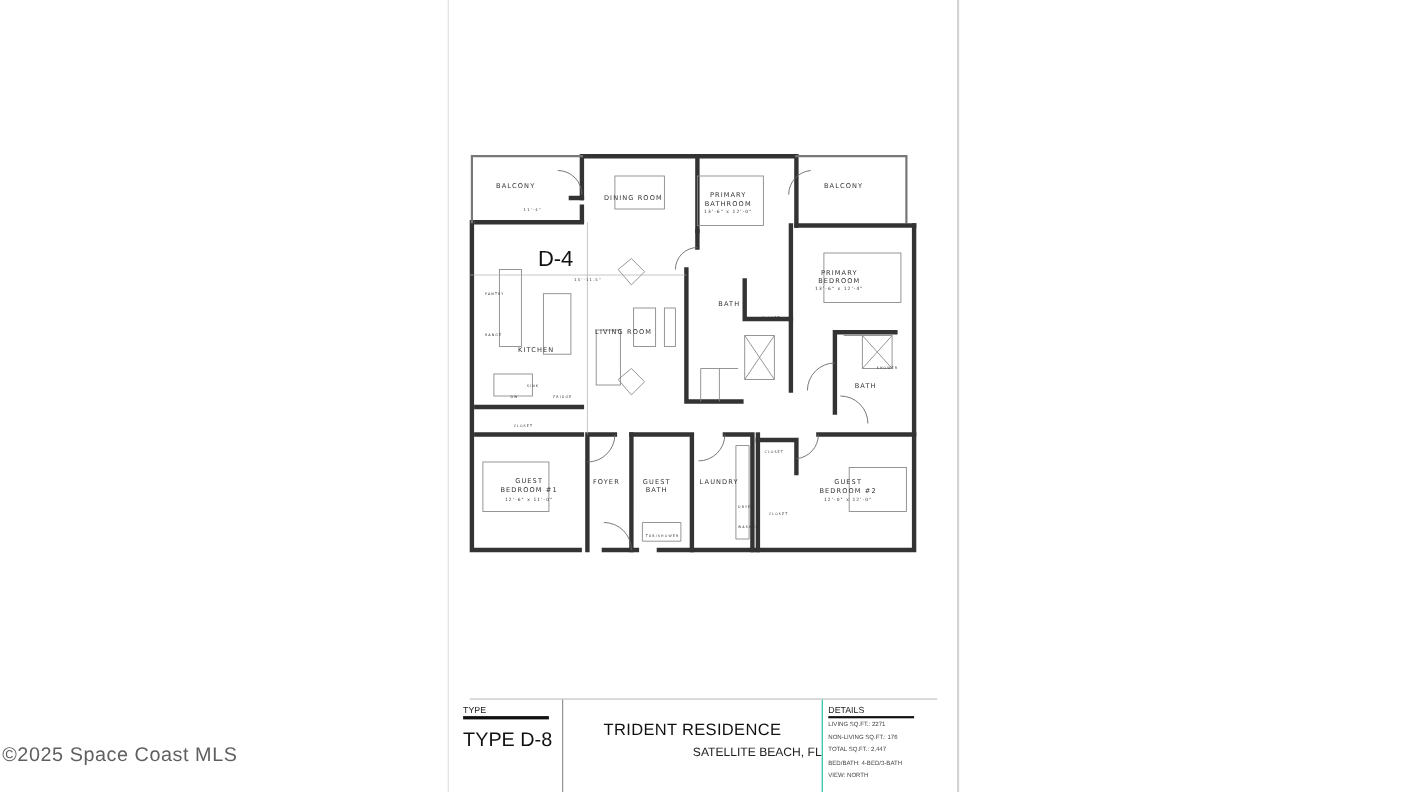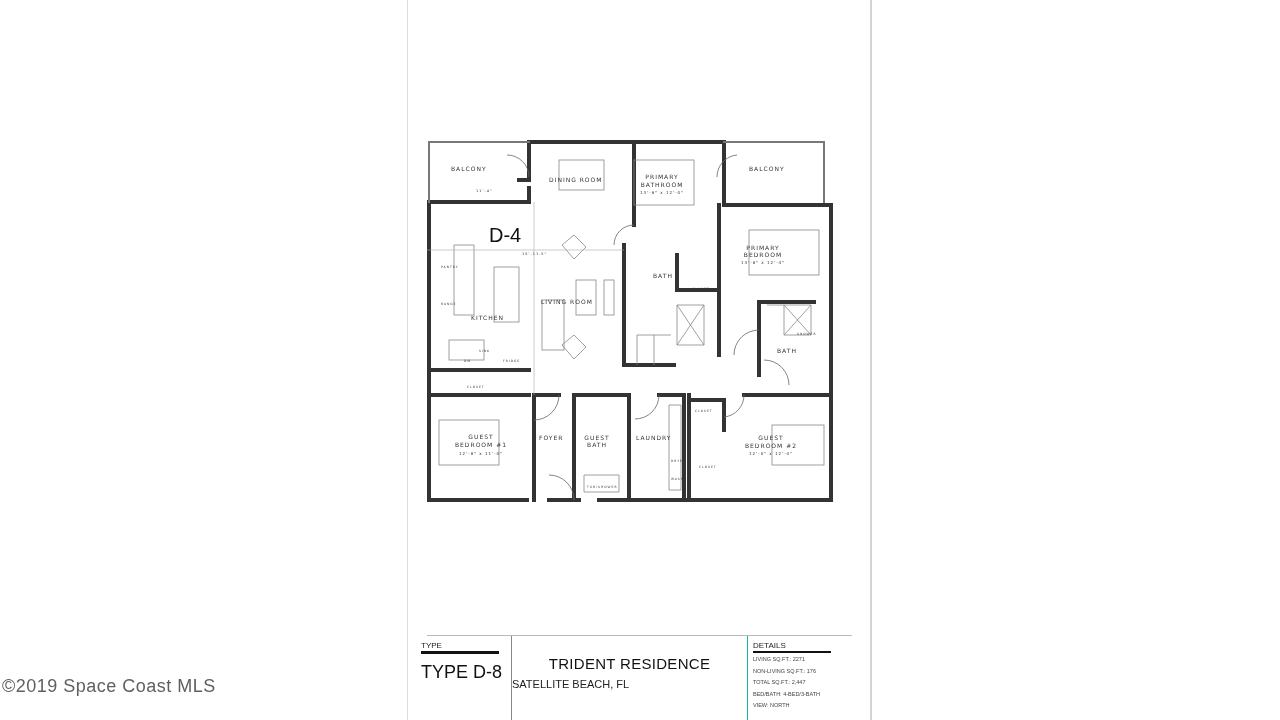--- a/index.html
+++ b/index.html
@@ -13,21 +13,21 @@
   .title-block { position:absolute; left:407px; top:635px; width:465px; height:100px; }
   .tb-topline { position:absolute; left:20px; right:20px; top:0; height:1px; background:#bbb; }
   .tb-col { position:absolute; top:1px; bottom:0; }
   .tb-type { left:0; width:104px; }
   .tb-center { left:104px; width:235px; border-left:1px solid #888; border-right:1px solid #14b8a6; }
   .tb-details { left:340px; width:125px; }
   .tb-head { position:absolute; left:14px; top:5px; font-size:8px; color:#222; }
   .tb-rule { position:absolute; left:14px; width:78px; top:15px; height:3px; background:#111; }
   .tb-type-val { position:absolute; left:14px; top:26px; font-size:18px; color:#111; }
   .tb-proj { position:absolute; left:0; right:0; top:19px; text-align:center; font-size:15px; color:#111; letter-spacing:0.3px;}
-  .tb-loc { position:absolute; left:0; right:0; top:42px; text-align:left; font-size:11px; color:#222; }
+  .tb-loc { position:absolute; left:0; right:0; top:42px; text-align:right; font-size:11px; color:#222; }
   .tb-dhead { position:absolute; left:6px; top:5px; font-size:8px; color:#222; }
   .tb-drule { position:absolute; left:6px; width:78px; top:15px; height:2px; background:#111; }
   .tb-dlist { position:absolute; left:6px; top:18px; margin:0; padding:0; list-style:none; }
   .tb-dlist li { font-size:5.5px; color:#444; height:11.5px; line-height:11.5px; }
   .watermark { position:absolute; left:2px; top:676px; font-size:18px; color:#444; letter-spacing:0.5px; opacity:0.85; }
 </style>
 </head>
 <body>
 
 <div class="sheet"></div>
@@ -156,13 +156,13 @@
     <ul class="tb-dlist">
       <li>LIVING SQ.FT.: 2271</li>
       <li>NON-LIVING SQ.FT.: 176</li>
       <li>TOTAL SQ.FT.: 2,447</li>
       <li>BED/BATH: 4-BED/3-BATH</li>
       <li>VIEW: NORTH</li>
     </ul>
   </div>
 </div>
 
-<div class="watermark">©2019 Space Coast MLS</div>
+<div class="watermark">©2025 Space Coast MLS</div>
 
 </body></html>

